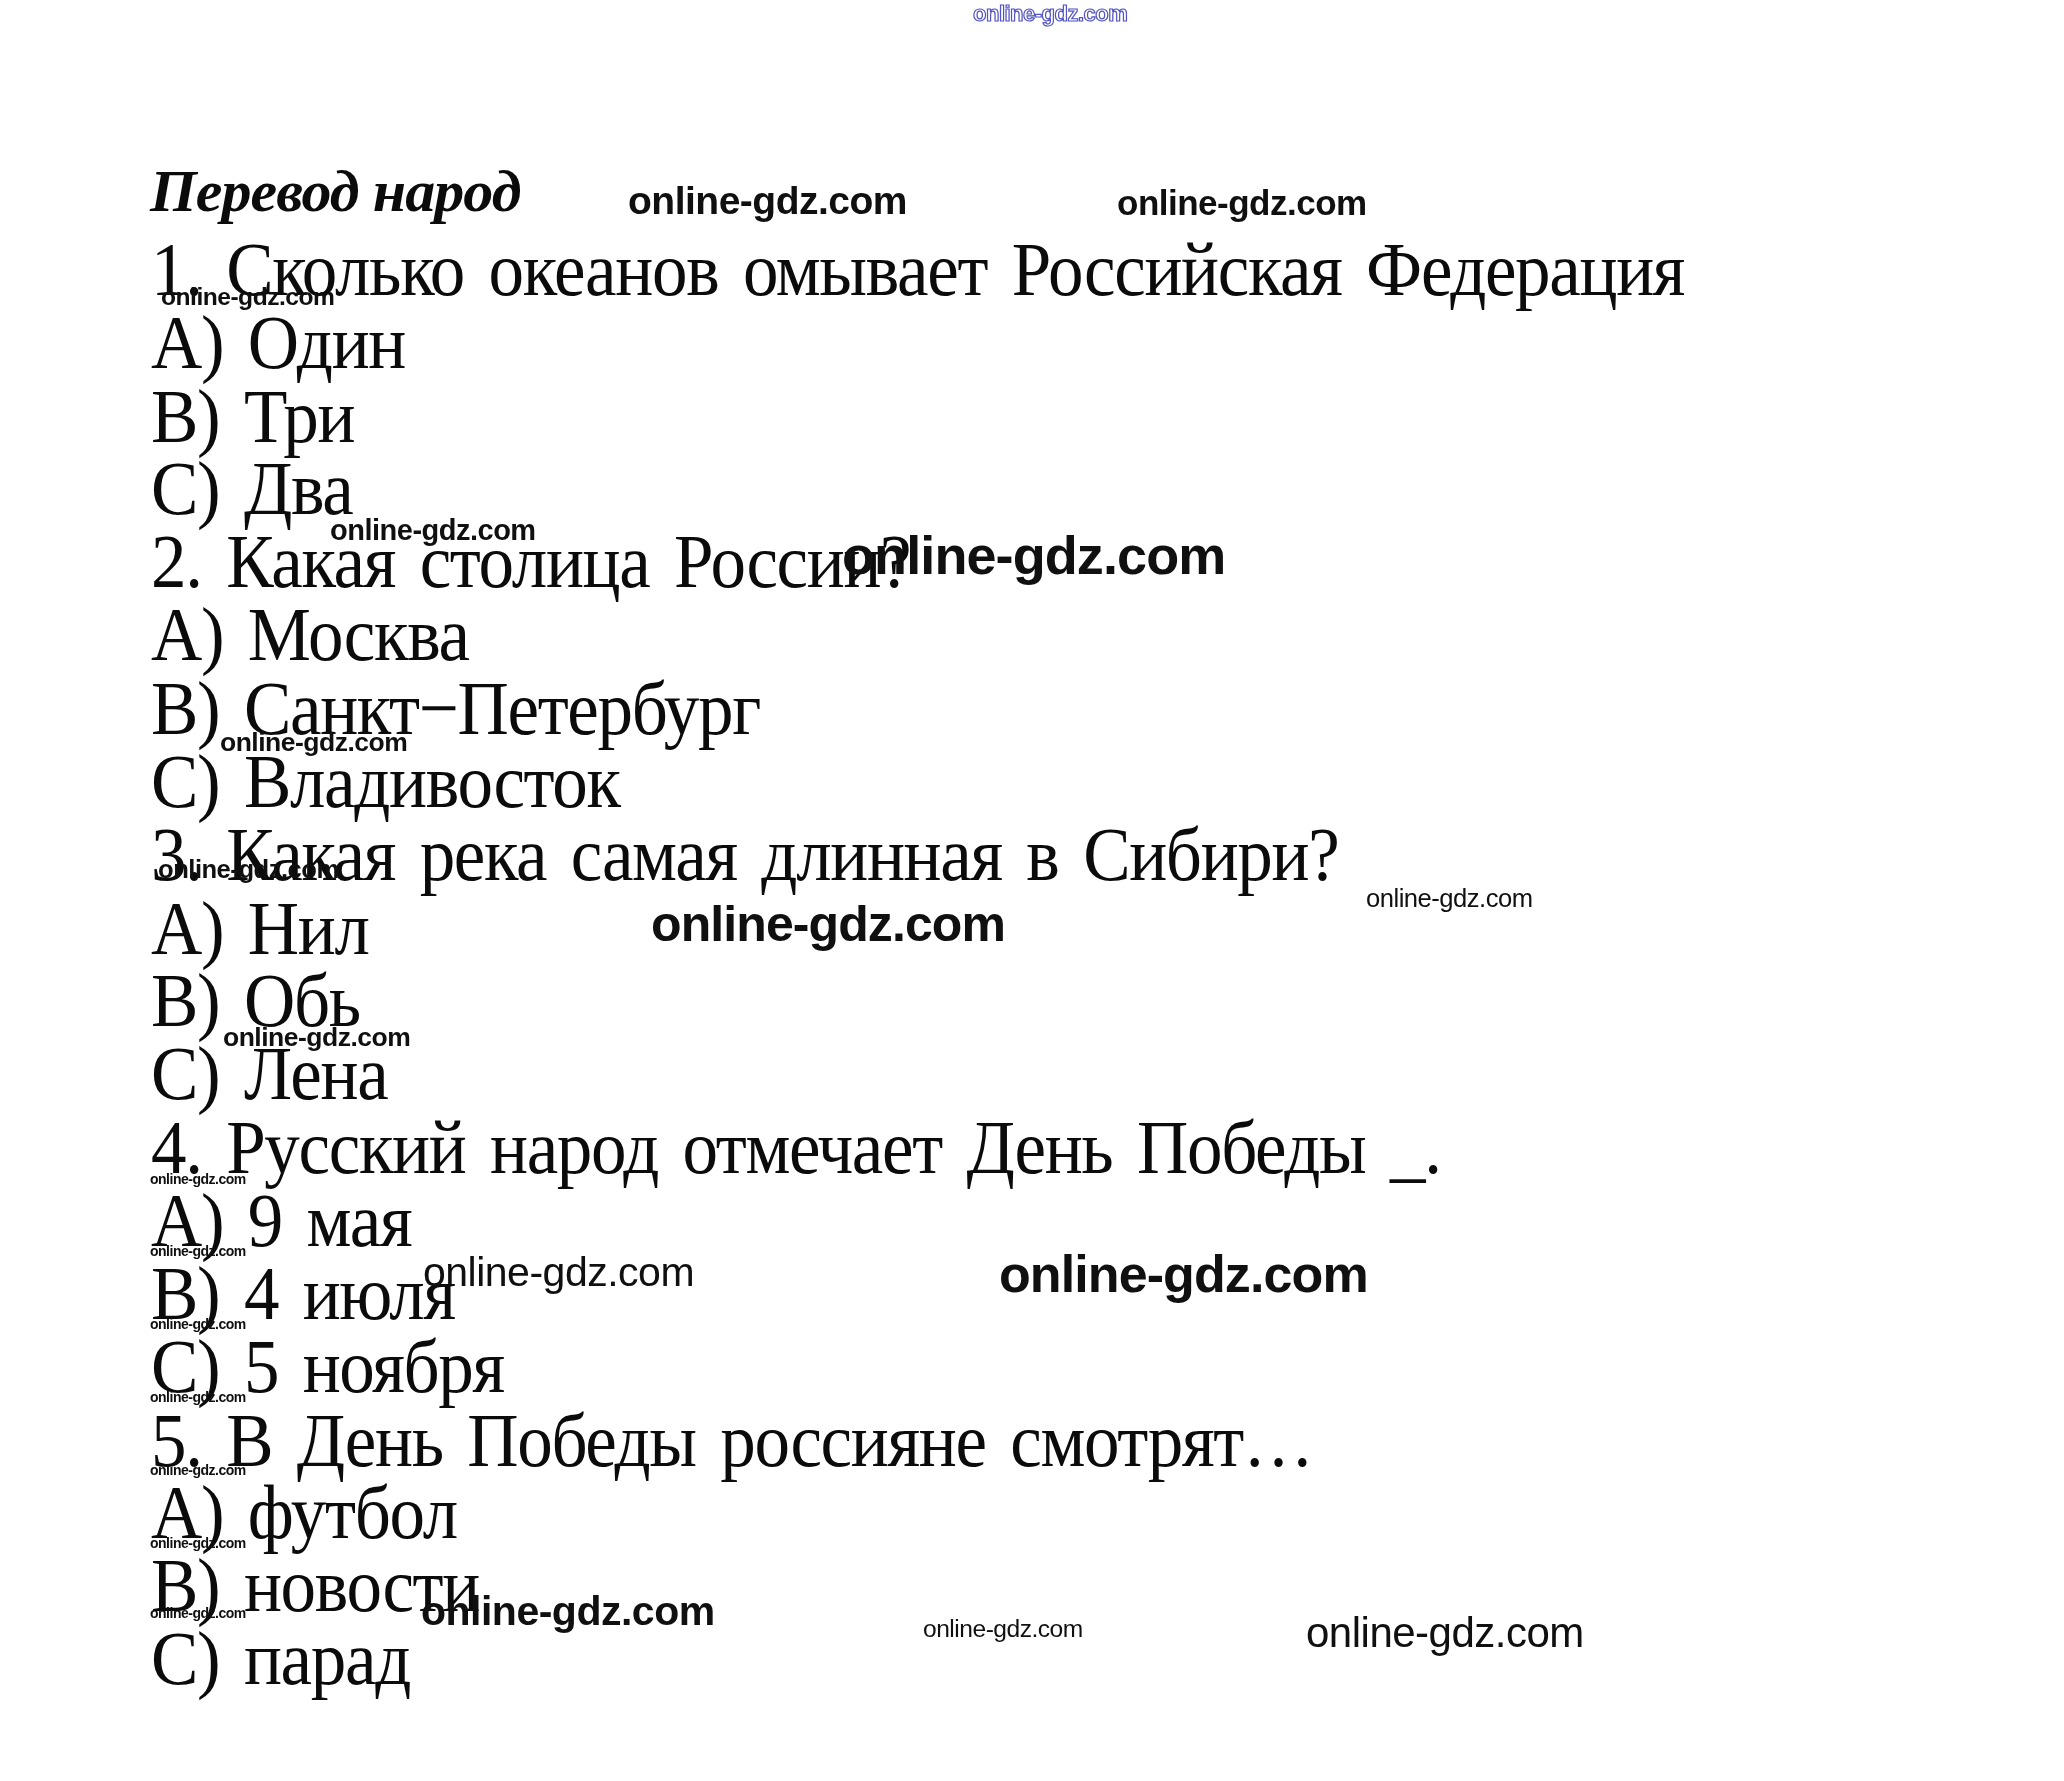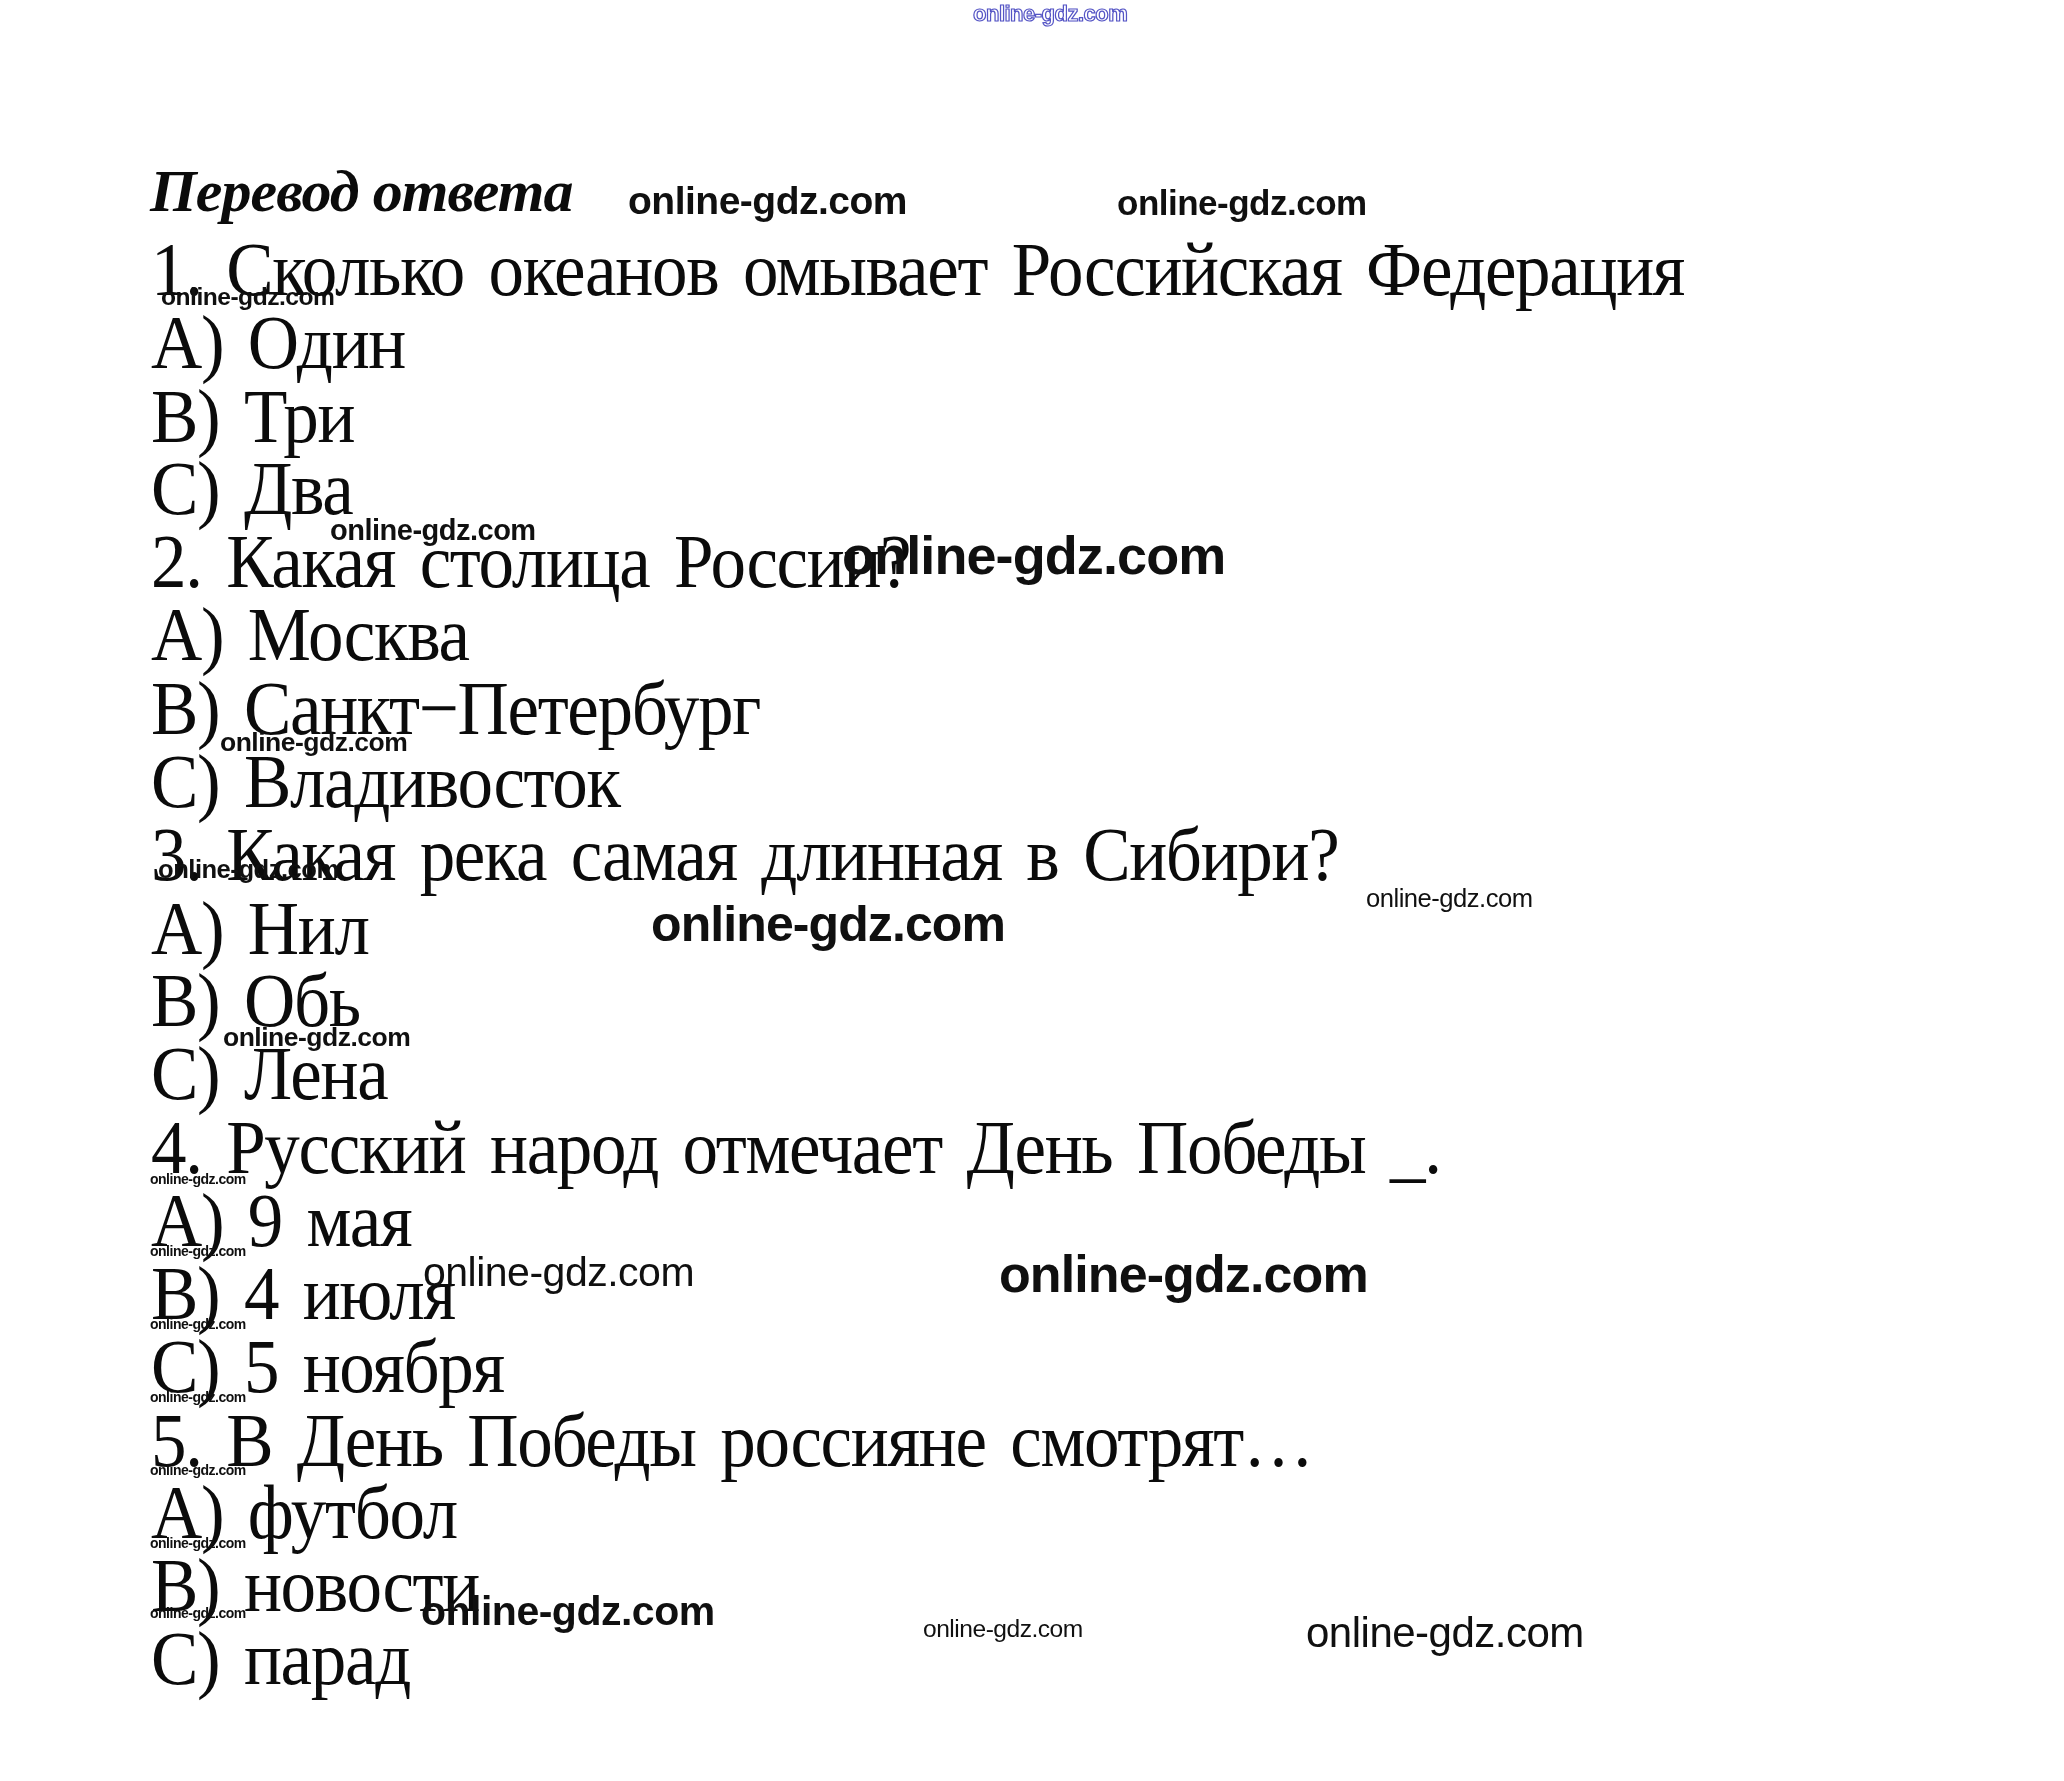--- a/index.html
+++ b/index.html
@@ -56,21 +56,21 @@
     text-shadow: 0 0 0.9px #8888dd;
   }
 </style>
 </head>
 <body>
 
 <div class="page">
 
   <div class="wm outline" style="left:973px;top:2.8px;font-size:22px;font-weight:700">online-gdz.com</div>
 
-  <div class="title">Перевод ответа</div>
+  <div class="title">Перевод народ</div>
   <div class="wm" style="left:628px;top:181px;font-size:39px;font-weight:700">online-gdz.com</div>
   <div class="wm" style="left:1117px;top:185px;font-size:35px;font-weight:700">online-gdz.com</div>
 
   <div class="line" style="top:231px">1. Сколько океанов омывает Российская Федерация?</div>
   <div class="wm" style="left:161px;top:285px;font-size:24.6px;font-weight:700">online-gdz.com</div>
   <div class="line" style="top:304px">А) Один</div>
   <div class="line" style="top:378px">В) Три</div>
   <div class="line" style="top:450px">С) Два</div>
 
   <div class="wm" style="left:330px;top:516px;font-size:29px;font-weight:700">online-gdz.com</div>

